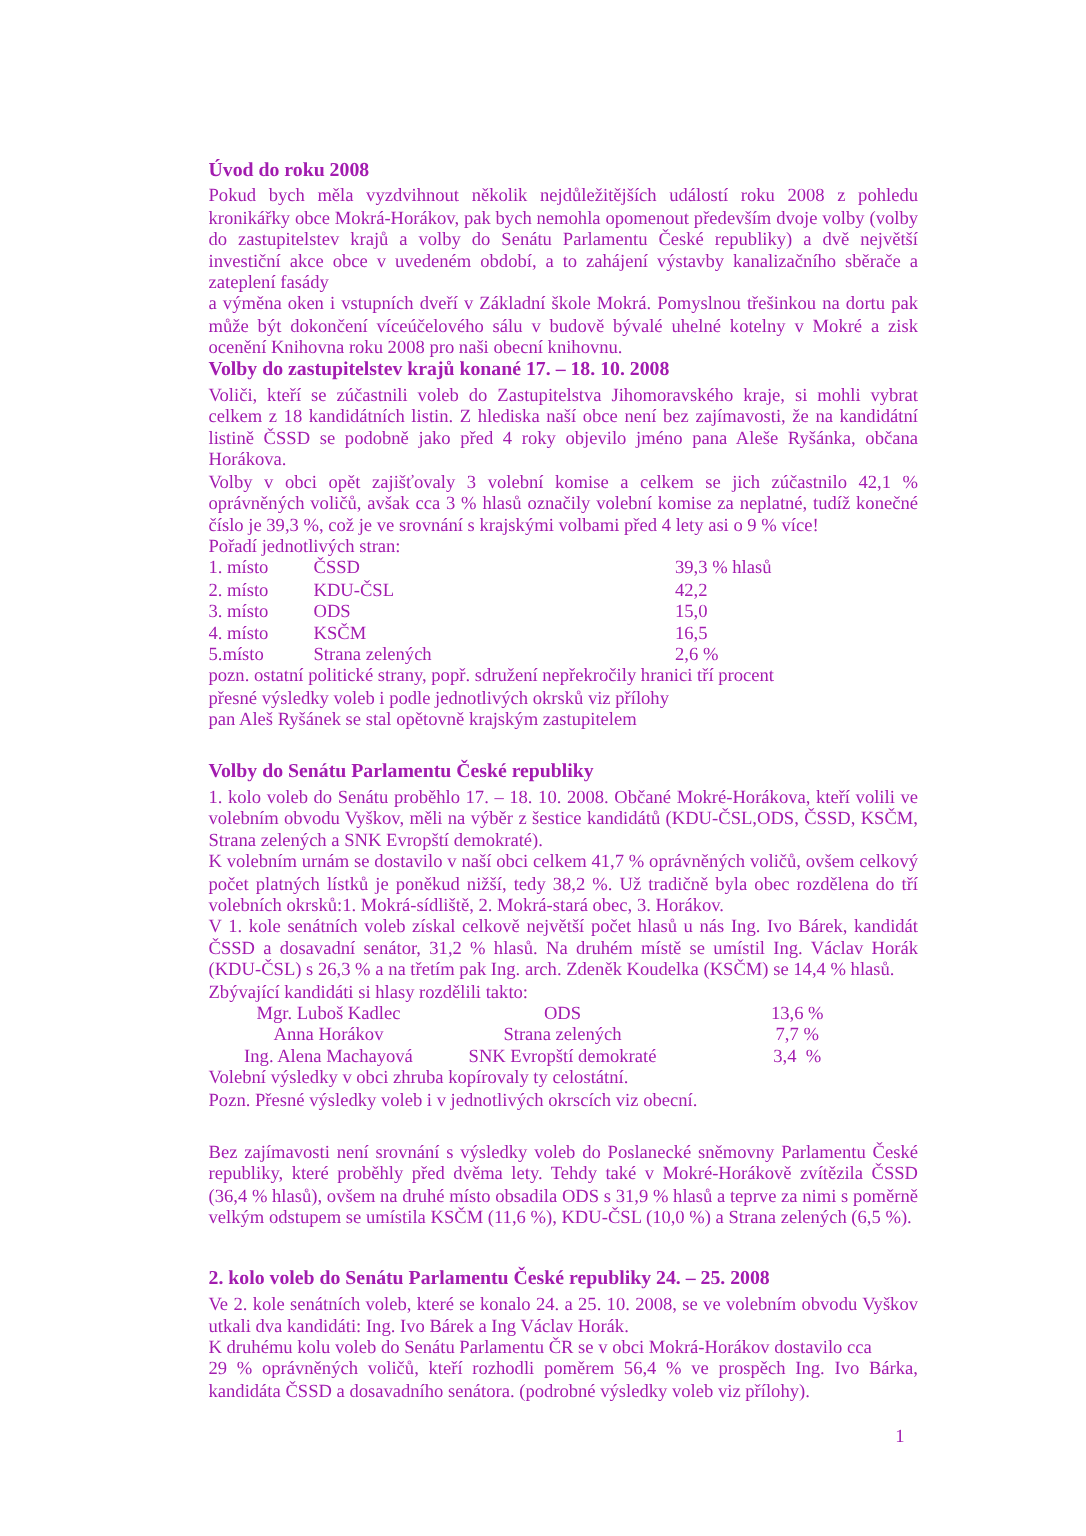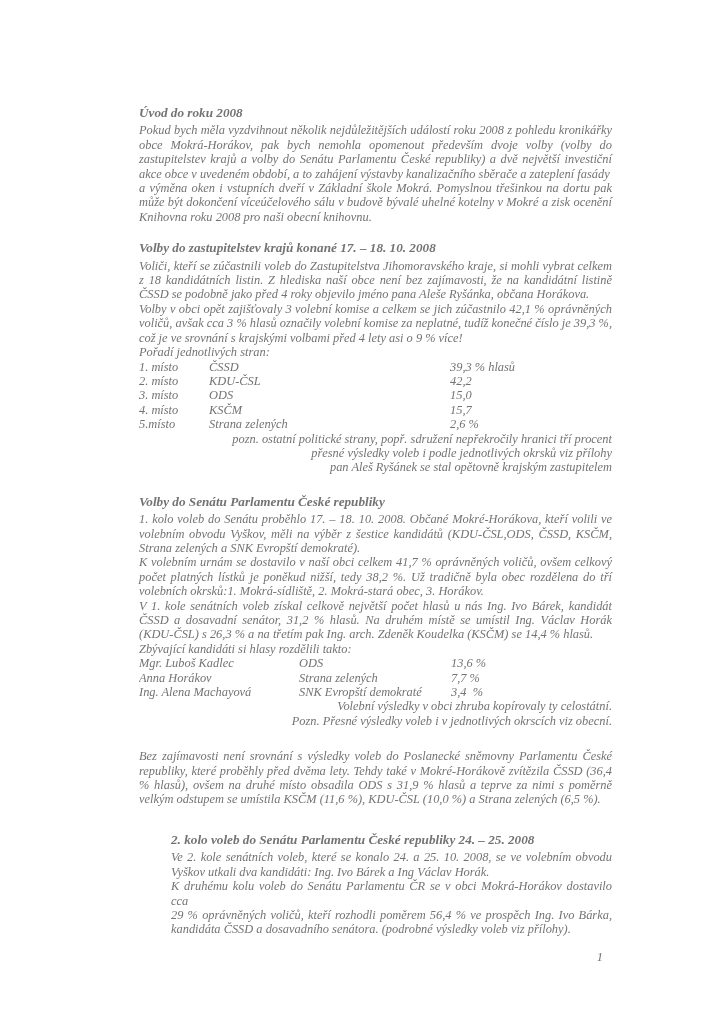--- a/index.html
+++ b/index.html
@@ -3,50 +3,50 @@
 <meta charset="utf-8">
 <style>
   html, body { margin: 0; padding: 0; background: #ffffff; }
   .page {
     position: relative;
     width: 724px;
     height: 1024px;
     background: #ffffff;
     overflow: hidden;
     font-family: "Liberation Serif", "DejaVu Serif", serif;
-    font-style: italic;
     font-size: 12.4px;
     line-height: 14.4px;
-    color: #737373;
+    color: #a21caf;
   }
   .content {
     position: absolute;
     left: 139px;
     top: 106px;
     width: 473px;
   }
   .heading {
     font-weight: bold;
     font-size: 13.2px;
     margin: 0 0 3px 0;
   }
   .para { text-align: justify; margin: 0; }
-  .line { text-align: right; margin: 0; }
+  .line { text-align: left; margin: 0; }
   .sec { margin-top: 0; }
-  .sec-regional { margin-top: 17px; }
+  .sec-regional { }
   .sec-senate1 { margin-top: 20px; }
   .sec-comparison { margin-top: 21px; }
-  .sec-senate2 { margin-top: 26px; margin-left: 32px; }
+  .sec-senate2 { margin-top: 26px; }
   .party-row {
     display: grid;
     grid-template-columns: 70px 241px 1fr;
   }
   .cand-row {
     display: grid;
     grid-template-columns: 160px 152px 1fr;
+    text-align: center;
   }
   .cell { white-space: pre; overflow: hidden; }
   .page-number {
     position: absolute;
     right: 121px;
     top: 950px;
   }
 </style>
 </head>
 <body>
@@ -87,21 +87,21 @@
 
           <div class="party-row">
             <span class="cell">3. místo</span>
             <span class="cell">ODS</span>
             <span class="cell">15,0</span>
           </div>
 
           <div class="party-row">
             <span class="cell">4. místo</span>
             <span class="cell">KSČM</span>
-            <span class="cell">15,7</span>
+            <span class="cell">16,5</span>
           </div>
 
           <div class="party-row">
             <span class="cell">5.místo</span>
             <span class="cell">Strana zelených</span>
             <span class="cell">2,6 %</span>
           </div>
         </div>
       <div>
 

